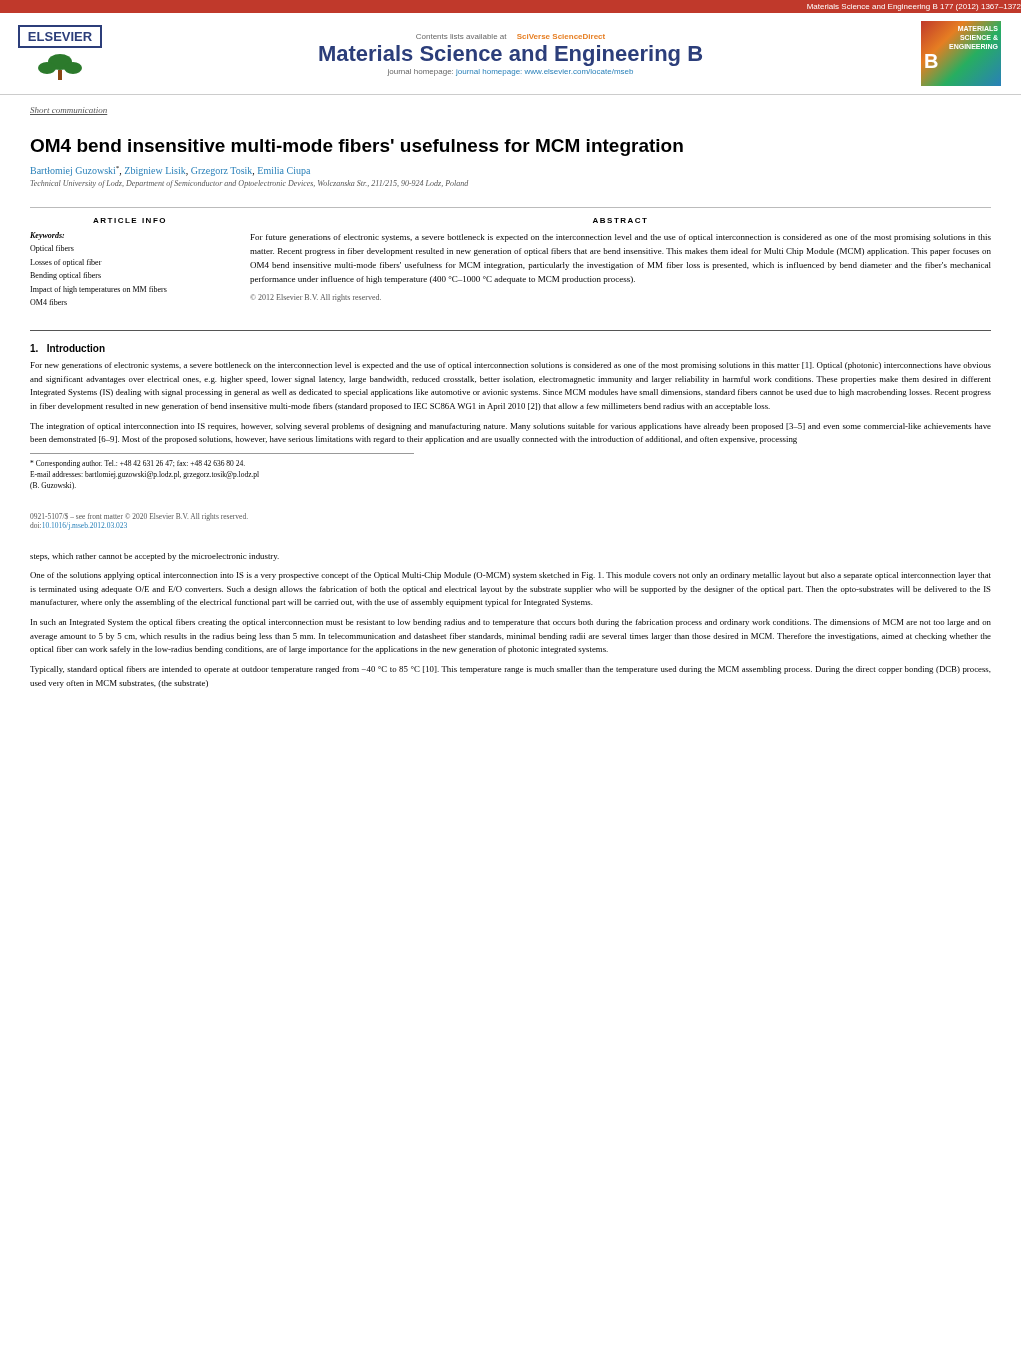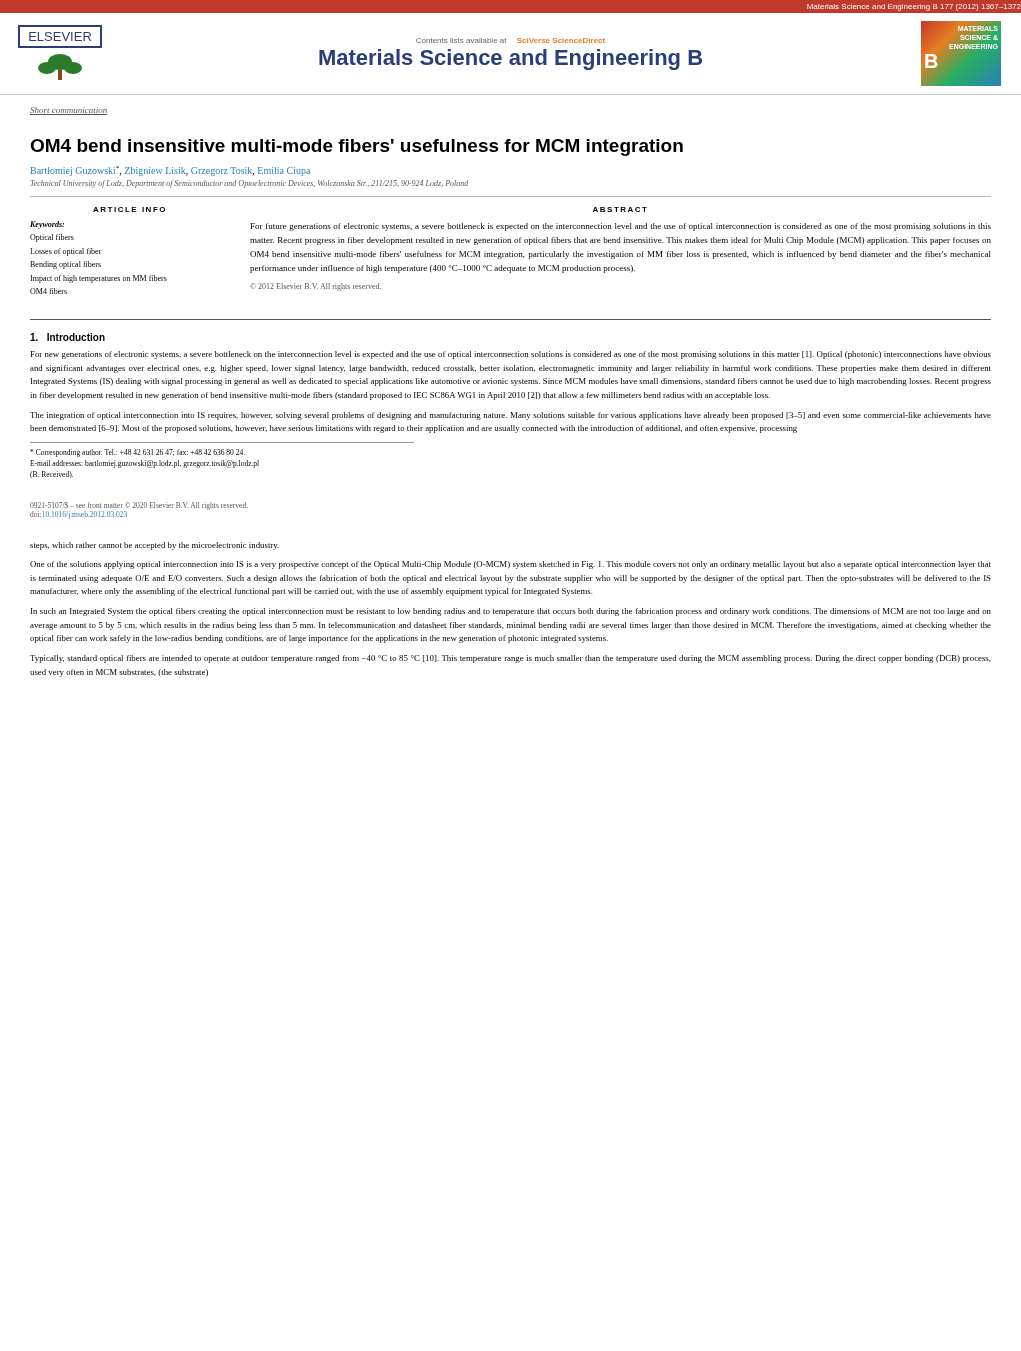--- a/index.html
+++ b/index.html
@@ -120,21 +120,21 @@
       font-size: 7px;
     }
     .author-name {
       color: #2980b9;
     }
 
     .article-affiliation {
       font-size: 8px;
       color: #555;
       font-style: italic;
-      margin-bottom: 8px;
+      margin-bottom: 19px;
     }
 
     .divider {
       border: none;
       border-top: 1px solid #bbb;
       margin: 6px 0;
     }
 
     
     .two-col {
@@ -273,36 +273,39 @@
 <body>
 
 <div class="top-band">
   <span>Materials Science and Engineering B 177 (2012) 1367–1372</span>
 </div>
 
 <div class="journal-header">
 
   <div class="elsevier-logo">
     <div style="border:2px solid #2c3e7a; padding:2px 8px; margin-bottom:4px;">
-      <span style="font-size:13px; font-weight:normal; color:#2c3e7a; font-family:Arial,sans-serif;">ELSEVIER</span>
+      <span style="font-size:13px; font-weight:bold; color:#2c3e7a; font-family:Arial,sans-serif;">ELSEVIER</span>
     </div>
 
     <svg width="70" height="30">
       <ellipse cx="35" cy="10" rx="12" ry="8" fill="#2c7a2c"></ellipse>
       <ellipse cx="22" cy="16" rx="9" ry="6" fill="#2c7a2c"></ellipse>
       <ellipse cx="48" cy="16" rx="9" ry="6" fill="#2c7a2c"></ellipse>
       <rect x="33" y="18" width="4" height="10" fill="#8B4513"></rect>
     </svg>
   </div>
 
   <div class="journal-header-center">
     <div class="sciverse-line">
       Contents lists available at <span style="cursor:pointer;">SciVerse ScienceDirect</span>
     </div>
     <div class="journal-title-main">Materials Science and Engineering B</div>
+    <div class="journal-homepage">
+      journal homepage: <a href="#">journal homepage: www.elsevier.com/locate/mseb</a>
+    </div>
   </div>
 
   <div class="mseb-logo">
     <div class="mseb-logo-text">MATERIALS<br>SCIENCE &amp;<br>ENGINEERING</div>
     <div style="font-size:20px;font-weight:bold;color:#fff;font-family:Arial,sans-serif;align-self:flex-start;line-height:1;">B</div>
   </div>
 </div>
 
 <div class="article-wrapper">
 
@@ -361,21 +364,21 @@
         For new generations of electronic systems, a severe bottleneck on the interconnection level is expected and the use of optical interconnection solutions is considered as one of the most promising solutions in this matter [1]. Optical (photonic) interconnections have obvious and significant advantages over electrical ones, e.g. higher speed, lower signal latency, large bandwidth, reduced crosstalk, better isolation, electromagnetic immunity and larger reliability in harmful work conditions. These properties make them desired in different Integrated Systems (IS) dealing with signal processing in general as well as dedicated to special applications like automotive or avionic systems. Since MCM modules have small dimensions, standard fibers cannot be used due to high macrobending losses. Recent progress in fiber development resulted in new generation of bend insensitive multi-mode fibers (standard proposed to IEC SC86A WG1 in April 2010 [2]) that allow a few millimeters bend radius with an acceptable loss.
       </div>
 
       <div class="body-text">
         The integration of optical interconnection into IS requires, however, solving several problems of designing and manufacturing nature. Many solutions suitable for various applications have already been proposed [3–5] and even some commercial-like achievements have been demonstrated [6–9]. Most of the proposed solutions, however, have serious limitations with regard to their application and are usually connected with the introduction of additional, and often expensive, processing
       </div>
 
       <hr class="footnote-divider">
       <div class="footnote-text">* Corresponding author. Tel.: +48 42 631 26 47; fax: +48 42 636 80 24.</div>
       <div class="footnote-text">E-mail addresses: bartlomiej.guzowski@p.lodz.pl, grzegorz.tosik@p.lodz.pl</div>
-      <div class="footnote-text">(B. Received).</div>
+      <div class="footnote-text">(B. Guzowski).</div>
       <br>
       <div class="copyright-footer">0921-5107/$ – see front matter © 2020 Elsevier B.V. All rights reserved.</div>
       <div class="doi-line">
         doi:<a href="#">10.1016/j.mseb.2012.03.023</a>
       </div>
     </div>
 
     <div class="body-col">
       <div class="body-text">
         steps, which rather cannot be accepted by the microelectronic industry.

